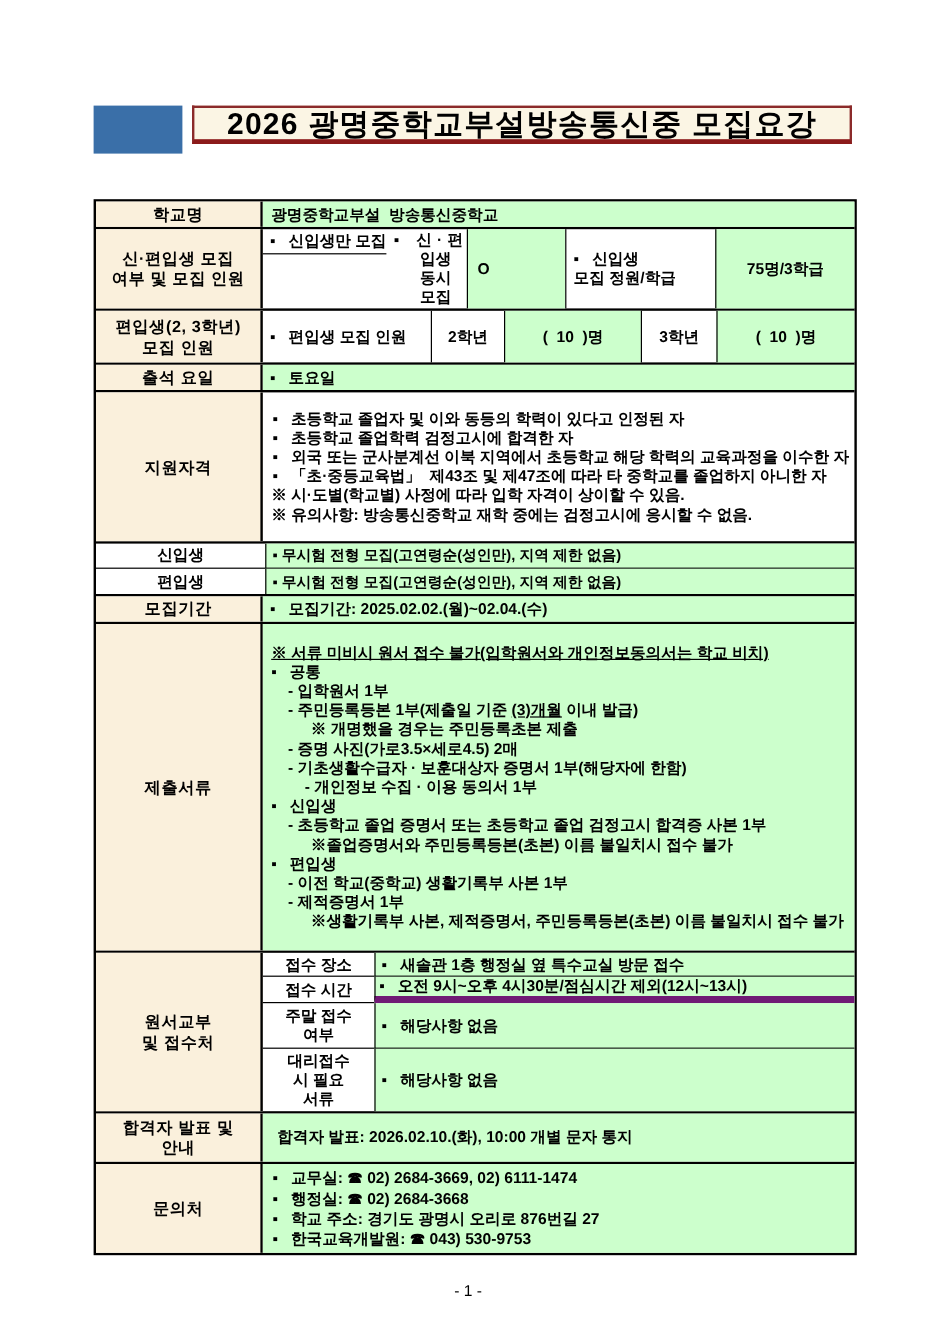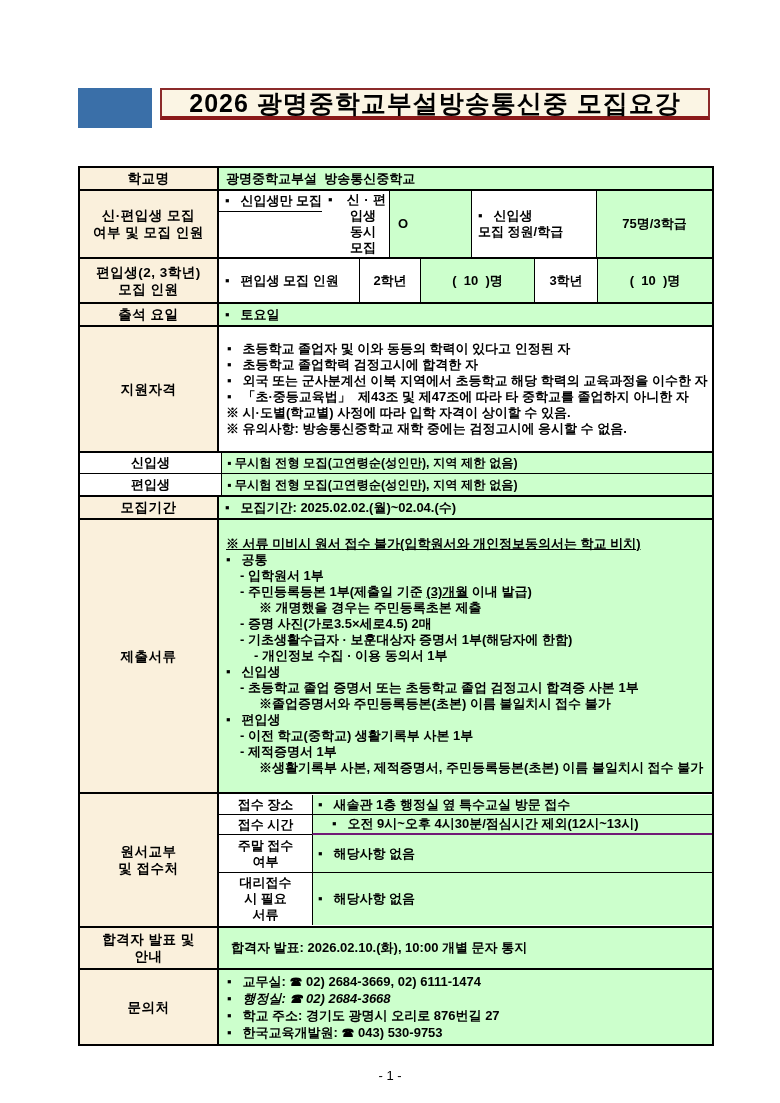--- a/index.html
+++ b/index.html
@@ -148,21 +148,21 @@
   <div class="trow" style="min-height:132px;">
     <div class="lbl">원서교부
 및 접수처</div>
     <div class="body">
       <div class="hstack" style="display:flex;min-height:20px;">
         <div class="center cell" style="flex:0 0 93px;border-bottom:1px solid #000;">접수 장소</div>
         <div class="g bl cell vc" style="flex:1;border-bottom:1px solid #000;padding-left:5px;">▪   새솔관 1층 행정실 옆 특수교실 방문 접수</div>
       </div>
       <div class="hstack" style="display:flex;min-height:20px;">
         <div class="center cell" style="flex:0 0 93px;border-bottom:1px solid #000;">접수 시간</div>
-        <div class="g bl cell vc" style="flex:1;border-bottom:2px solid #701a75;padding-left:19px;">▪   오전 9시~오후 4시30분/점심시간 제외(12시~13시)</div>
+        <div class="g bl cell vc" style="flex:1;border-bottom:6px solid #701a75;padding-left:3px;">▪   오전 9시~오후 4시30분/점심시간 제외(12시~13시)</div>
       </div>
       <div class="hstack" style="display:flex;min-height:38px;">
         <div class="center cell" style="flex:0 0 93px;border-bottom:1px solid #000;">주말 접수
 여부</div>
         <div class="g bl cell vc" style="flex:1;border-bottom:1px solid #000;padding-left:5px;">▪   해당사항 없음</div>
       </div>
       <div class="hstack" style="display:flex;min-height:52px;">
         <div class="center cell" style="flex:0 0 93px;">대리접수
 시 필요
 서류</div>
@@ -174,21 +174,21 @@
   <div class="trow" style="min-height:40px;">
     <div class="lbl">합격자 발표 및
 안내</div>
     <div class="body g cell vc" style="padding-left:12px;">합격자 발표: 2026.02.10.(화), 10:00 개별 문자 통지</div>
   </div>
 
   <div class="trow" style="min-height:72px;">
     <div class="lbl">문의처</div>
     <div class="body g pad-tb">
       <div class="line bullet" style="line-height:17px;">▪   교무실: ☎ 02) 2684-3669, 02) 6111-1474</div>
-      <div class="line bullet" style="line-height:17px;font-style:italic;">▪   행정실: ☎ 02) 2684-3668</div>
+      <div class="line bullet" style="line-height:17px;">▪   행정실: ☎ 02) 2684-3668</div>
       <div class="line bullet" style="line-height:17px;">▪   학교 주소: 경기도 광명시 오리로 876번길 27</div>
       <div class="line bullet" style="line-height:17px;">▪   한국교육개발원: ☎ 043) 530-9753</div>
     </div>
   </div>
 
 </div>
 
 <div class="footer">- 1 -</div>
 
 </body></html>

